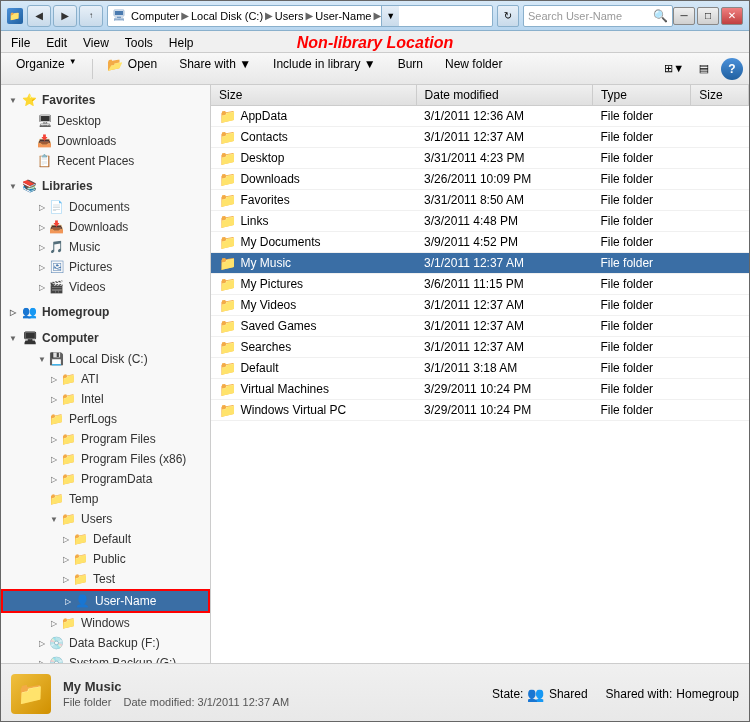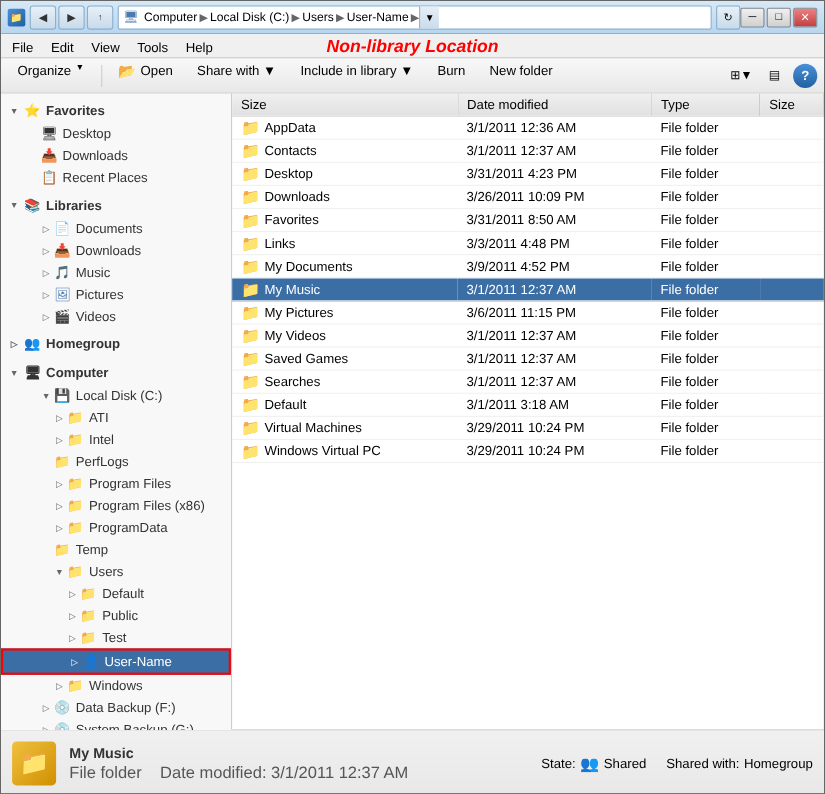--- a/index.html
+++ b/index.html
@@ -296,21 +296,21 @@
     }
     .status-icon {
       width: 40px; height: 40px;
       background: linear-gradient(135deg, #f0c040, #d09000);
       border-radius: 4px;
       display: flex; align-items: center; justify-content: center;
       font-size: 22px; flex-shrink: 0;
     }
     .status-info { flex: 1; }
     .status-name { font-size: 13px; font-weight: bold; color: #333; }
-    .status-details { font-size: 15px; color: #555; margin-top: 2px; }
+    .status-details { font-size: 11px; color: #555; margin-top: 2px; }
     .status-share {
       display: flex; align-items: center; gap: 4px;
       font-size: 12px;
     }
     .share-icon { font-size: 14px; color: #555; }
   </style>
 </head>
 <body>
 
 <div class="title-bar">
@@ -329,20 +329,24 @@
         <span>Local Disk (C:)</span>
         <span class="bc-sep">▶</span>
         <span>Users</span>
         <span class="bc-sep">▶</span>
         <span>User-Name</span>
         <span class="bc-sep">▶</span>
       </div>
       <div class="address-arrow">▼</div>
     </div>
     <div class="refresh-btn">↻</div>
+    <div class="search-box">
+      <span style="flex:1;color:#999;font-size:11px;">Search User-Name</span>
+      <span style="color:#666;font-size:12px;">🔍</span>
+    </div>
   </div>
   <div class="title-bar-controls">
     <div class="win-btn win-minimize">─</div>
     <div class="win-btn win-maximize">□</div>
     <div class="win-btn win-close">✕</div>
   </div>
 </div>
 
 <div class="menu-bar">
   <span class="menu-item">File</span>

